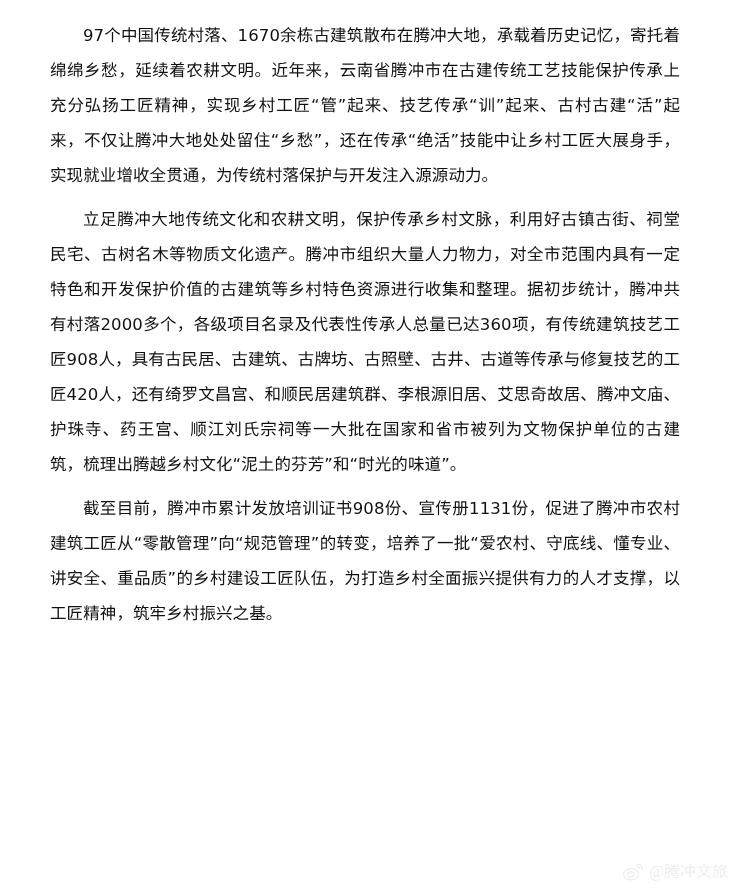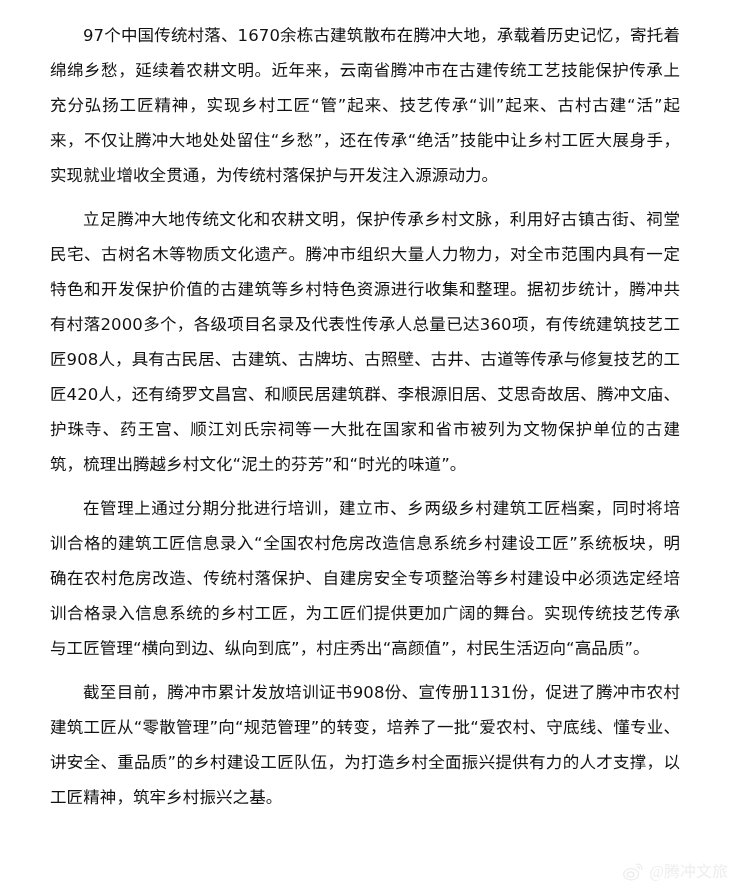--- a/index.html
+++ b/index.html
@@ -70,21 +70,20 @@
     text-align: center;
   }
 </style>
 </head>
 <body>
 
 <div id="article">
 
   <p class="para">97个中国传统村落、1670余栋古建筑散布在腾冲大地，承载着历史记忆，寄托着绵绵乡愁，延续着农耕文明。近年来，云南省腾冲市在古建传统工艺技能保护传承上充分弘扬工匠精神，实现乡村工匠“管”起来、技艺传承“训”起来、古村古建“活”起来，不仅让腾冲大地处处留住“乡愁”，还在传承“绝活”技能中让乡村工匠大展身手，实现就业增收全贯通，为传统村落保护与开发注入源源动力。</p>
   <p class="para">立足腾冲大地传统文化和农耕文明，保护传承乡村文脉，利用好古镇古街、祠堂民宅、古树名木等物质文化遗产。腾冲市组织大量人力物力，对全市范围内具有一定特色和开发保护价值的古建筑等乡村特色资源进行收集和整理。据初步统计，腾冲共有村落2000多个，各级项目名录及代表性传承人总量已达360项，有传统建筑技艺工匠908人，具有古民居、古建筑、古牌坊、古照壁、古井、古道等传承与修复技艺的工匠420人，还有绮罗文昌宫、和顺民居建筑群、李根源旧居、艾思奇故居、腾冲文庙、护珠寺、药王宫、顺江刘氏宗祠等一大批在国家和省市被列为文物保护单位的古建筑，梳理出腾越乡村文化“泥土的芬芳”和“时光的味道”。</p>
-  <p class="para">在管理上通过分期分批进行培训，建立市、乡两级乡村建筑工匠档案，同时将培训合格的建筑工匠信息录入“全国农村危房改造信息系统乡村建设工匠”系统板块，明确在农村危房改造、传统村落保护、自建房安全专项整治等乡村建设中必须选定经培训合格录入信息系统的乡村工匠，为工匠们提供更加广阔的舞台。实现传统技艺传承与工匠管理“横向到边、纵向到底”，村庄秀出“高颜值”，村民生活迈向“高品质”。</p>
   <p class="para">截至目前，腾冲市累计发放培训证书908份、宣传册1131份，促进了腾冲市农村建筑工匠从“零散管理”向“规范管理”的转变，培养了一批“爱农村、守底线、懂专业、讲安全、重品质”的乡村建设工匠队伍，为打造乡村全面振兴提供有力的人才支撑，以工匠精神，筑牢乡村振兴之基。</p>
 
 </div>
 
 <div id="watermark">
   <span class="wb-logo">
     <svg viewBox="0 0 24 24" width="22" height="22" aria-hidden="true">
       <g fill="none" stroke="#eeeeee" stroke-width="1.5">
         <ellipse cx="10" cy="14.5" rx="8.2" ry="6.2"></ellipse>
         <ellipse cx="9.4" cy="14.8" rx="3.6" ry="2.8"></ellipse>

